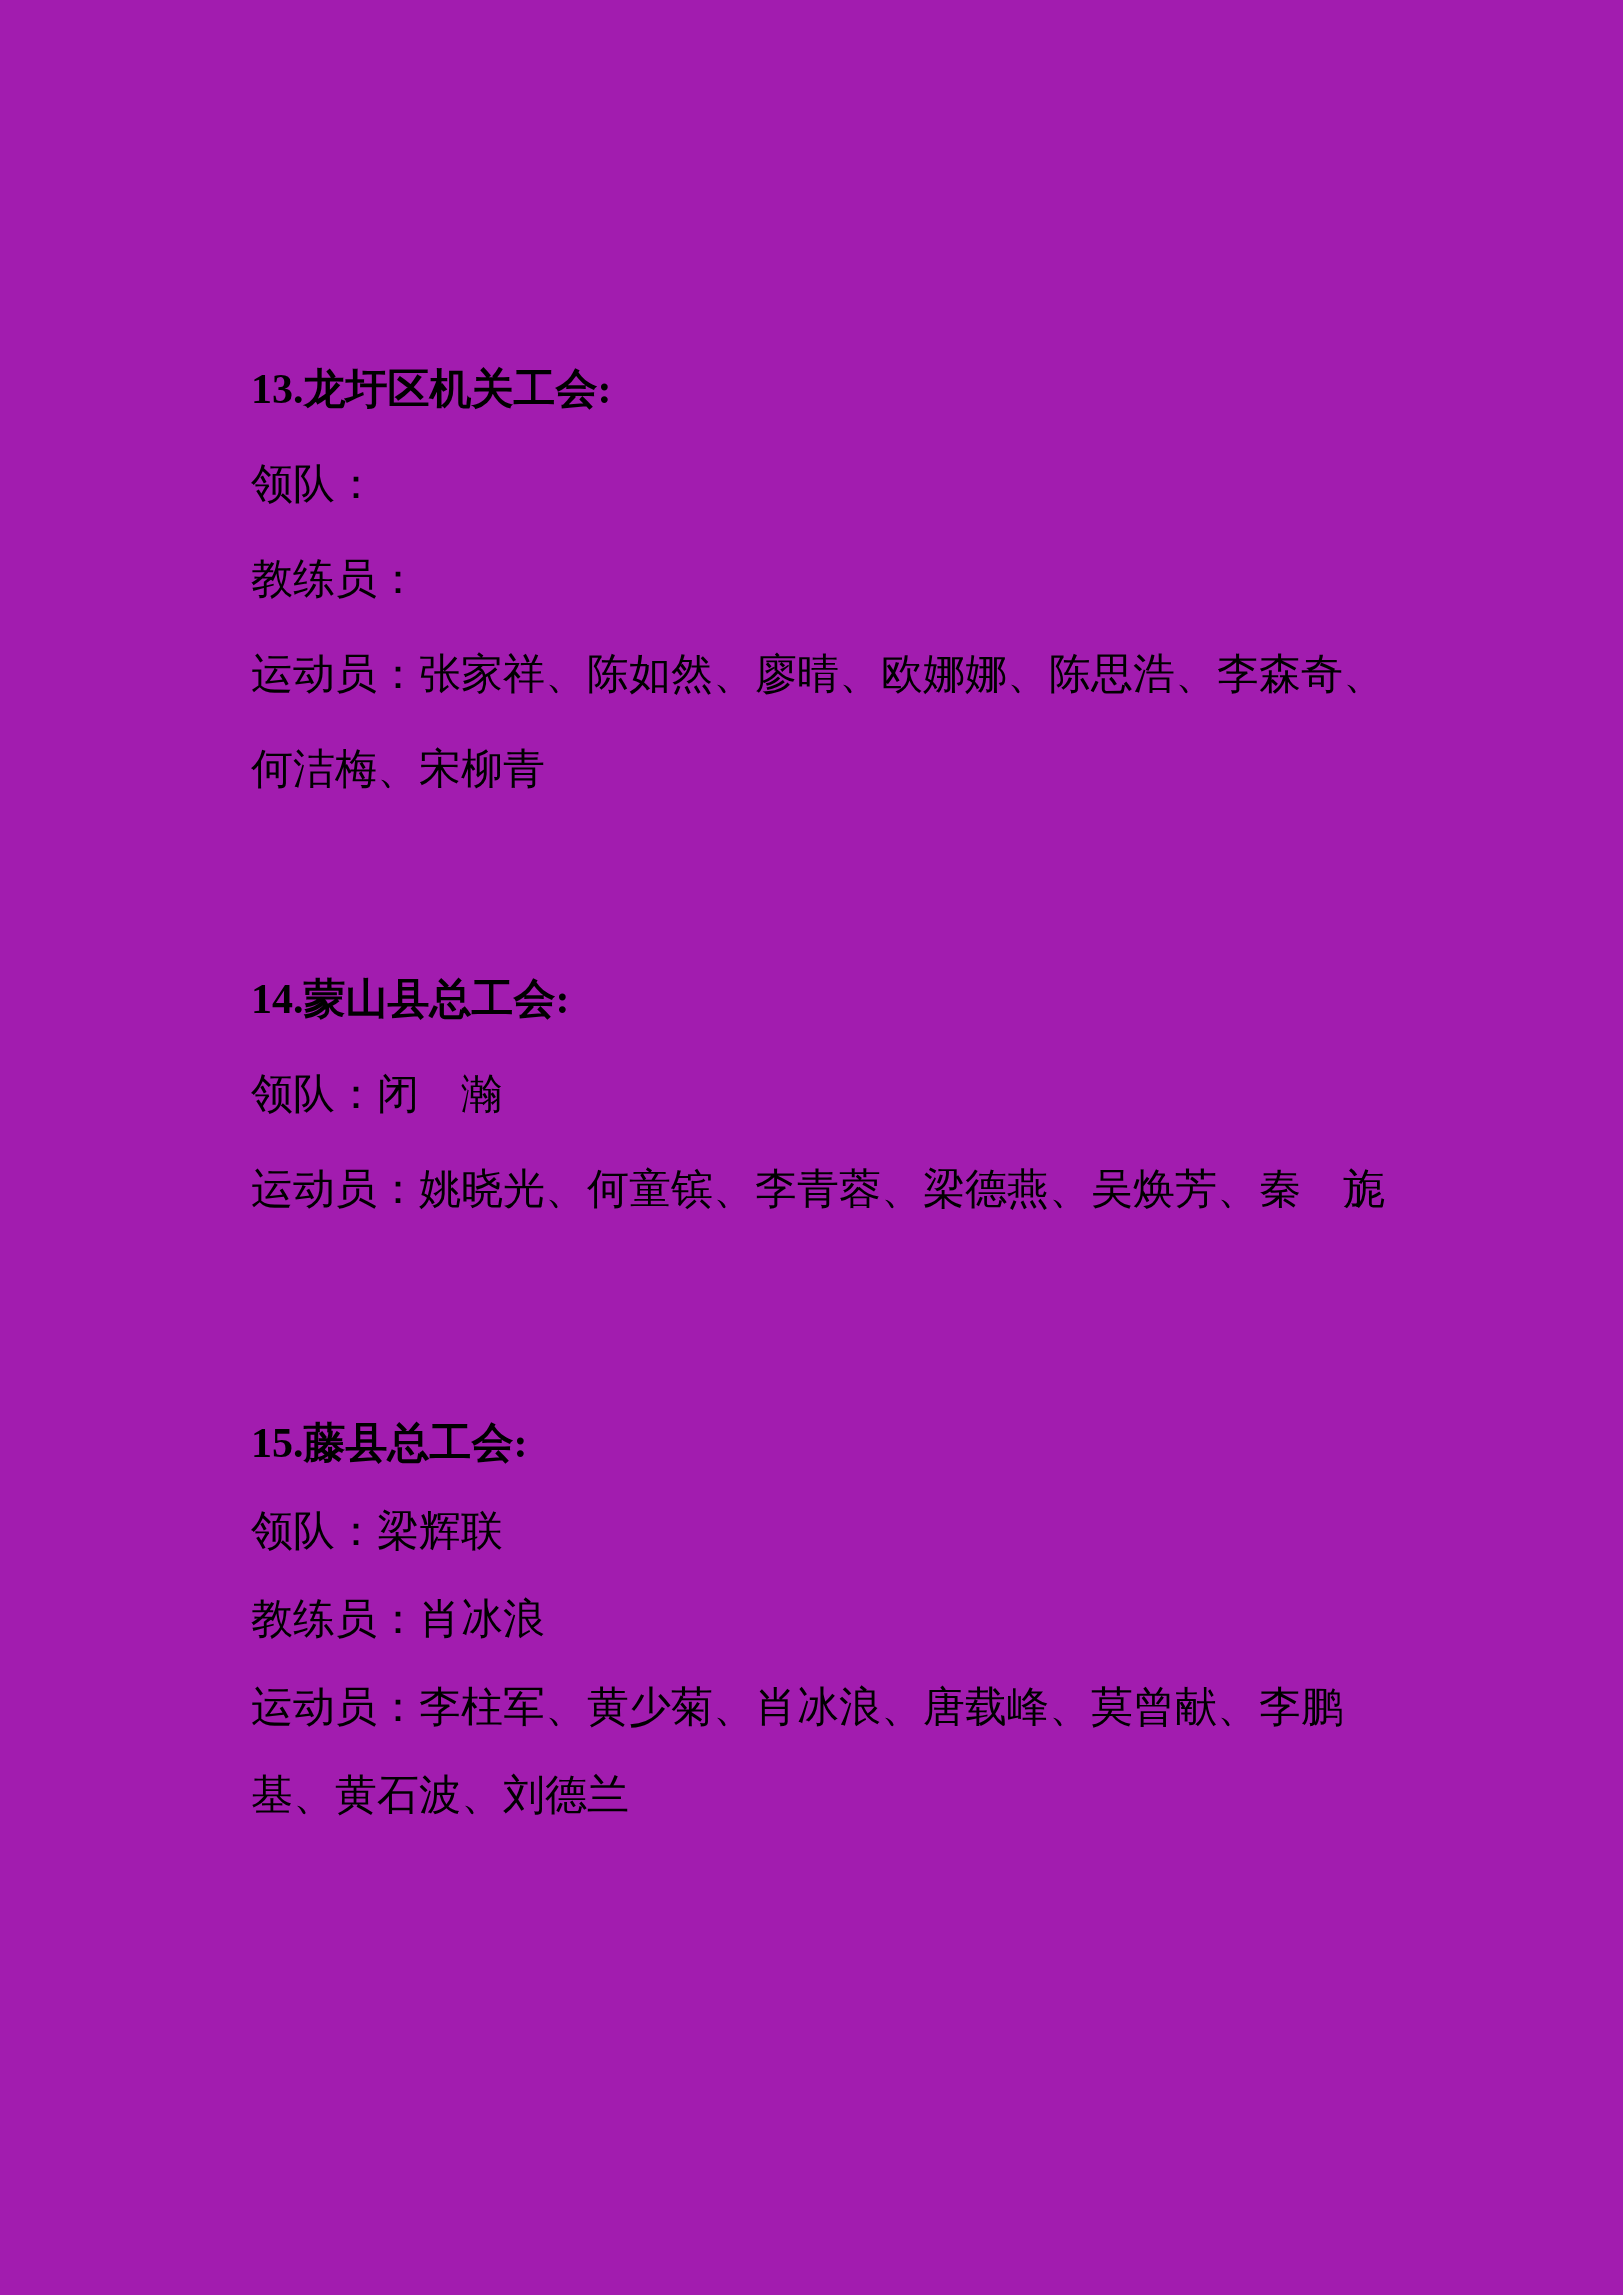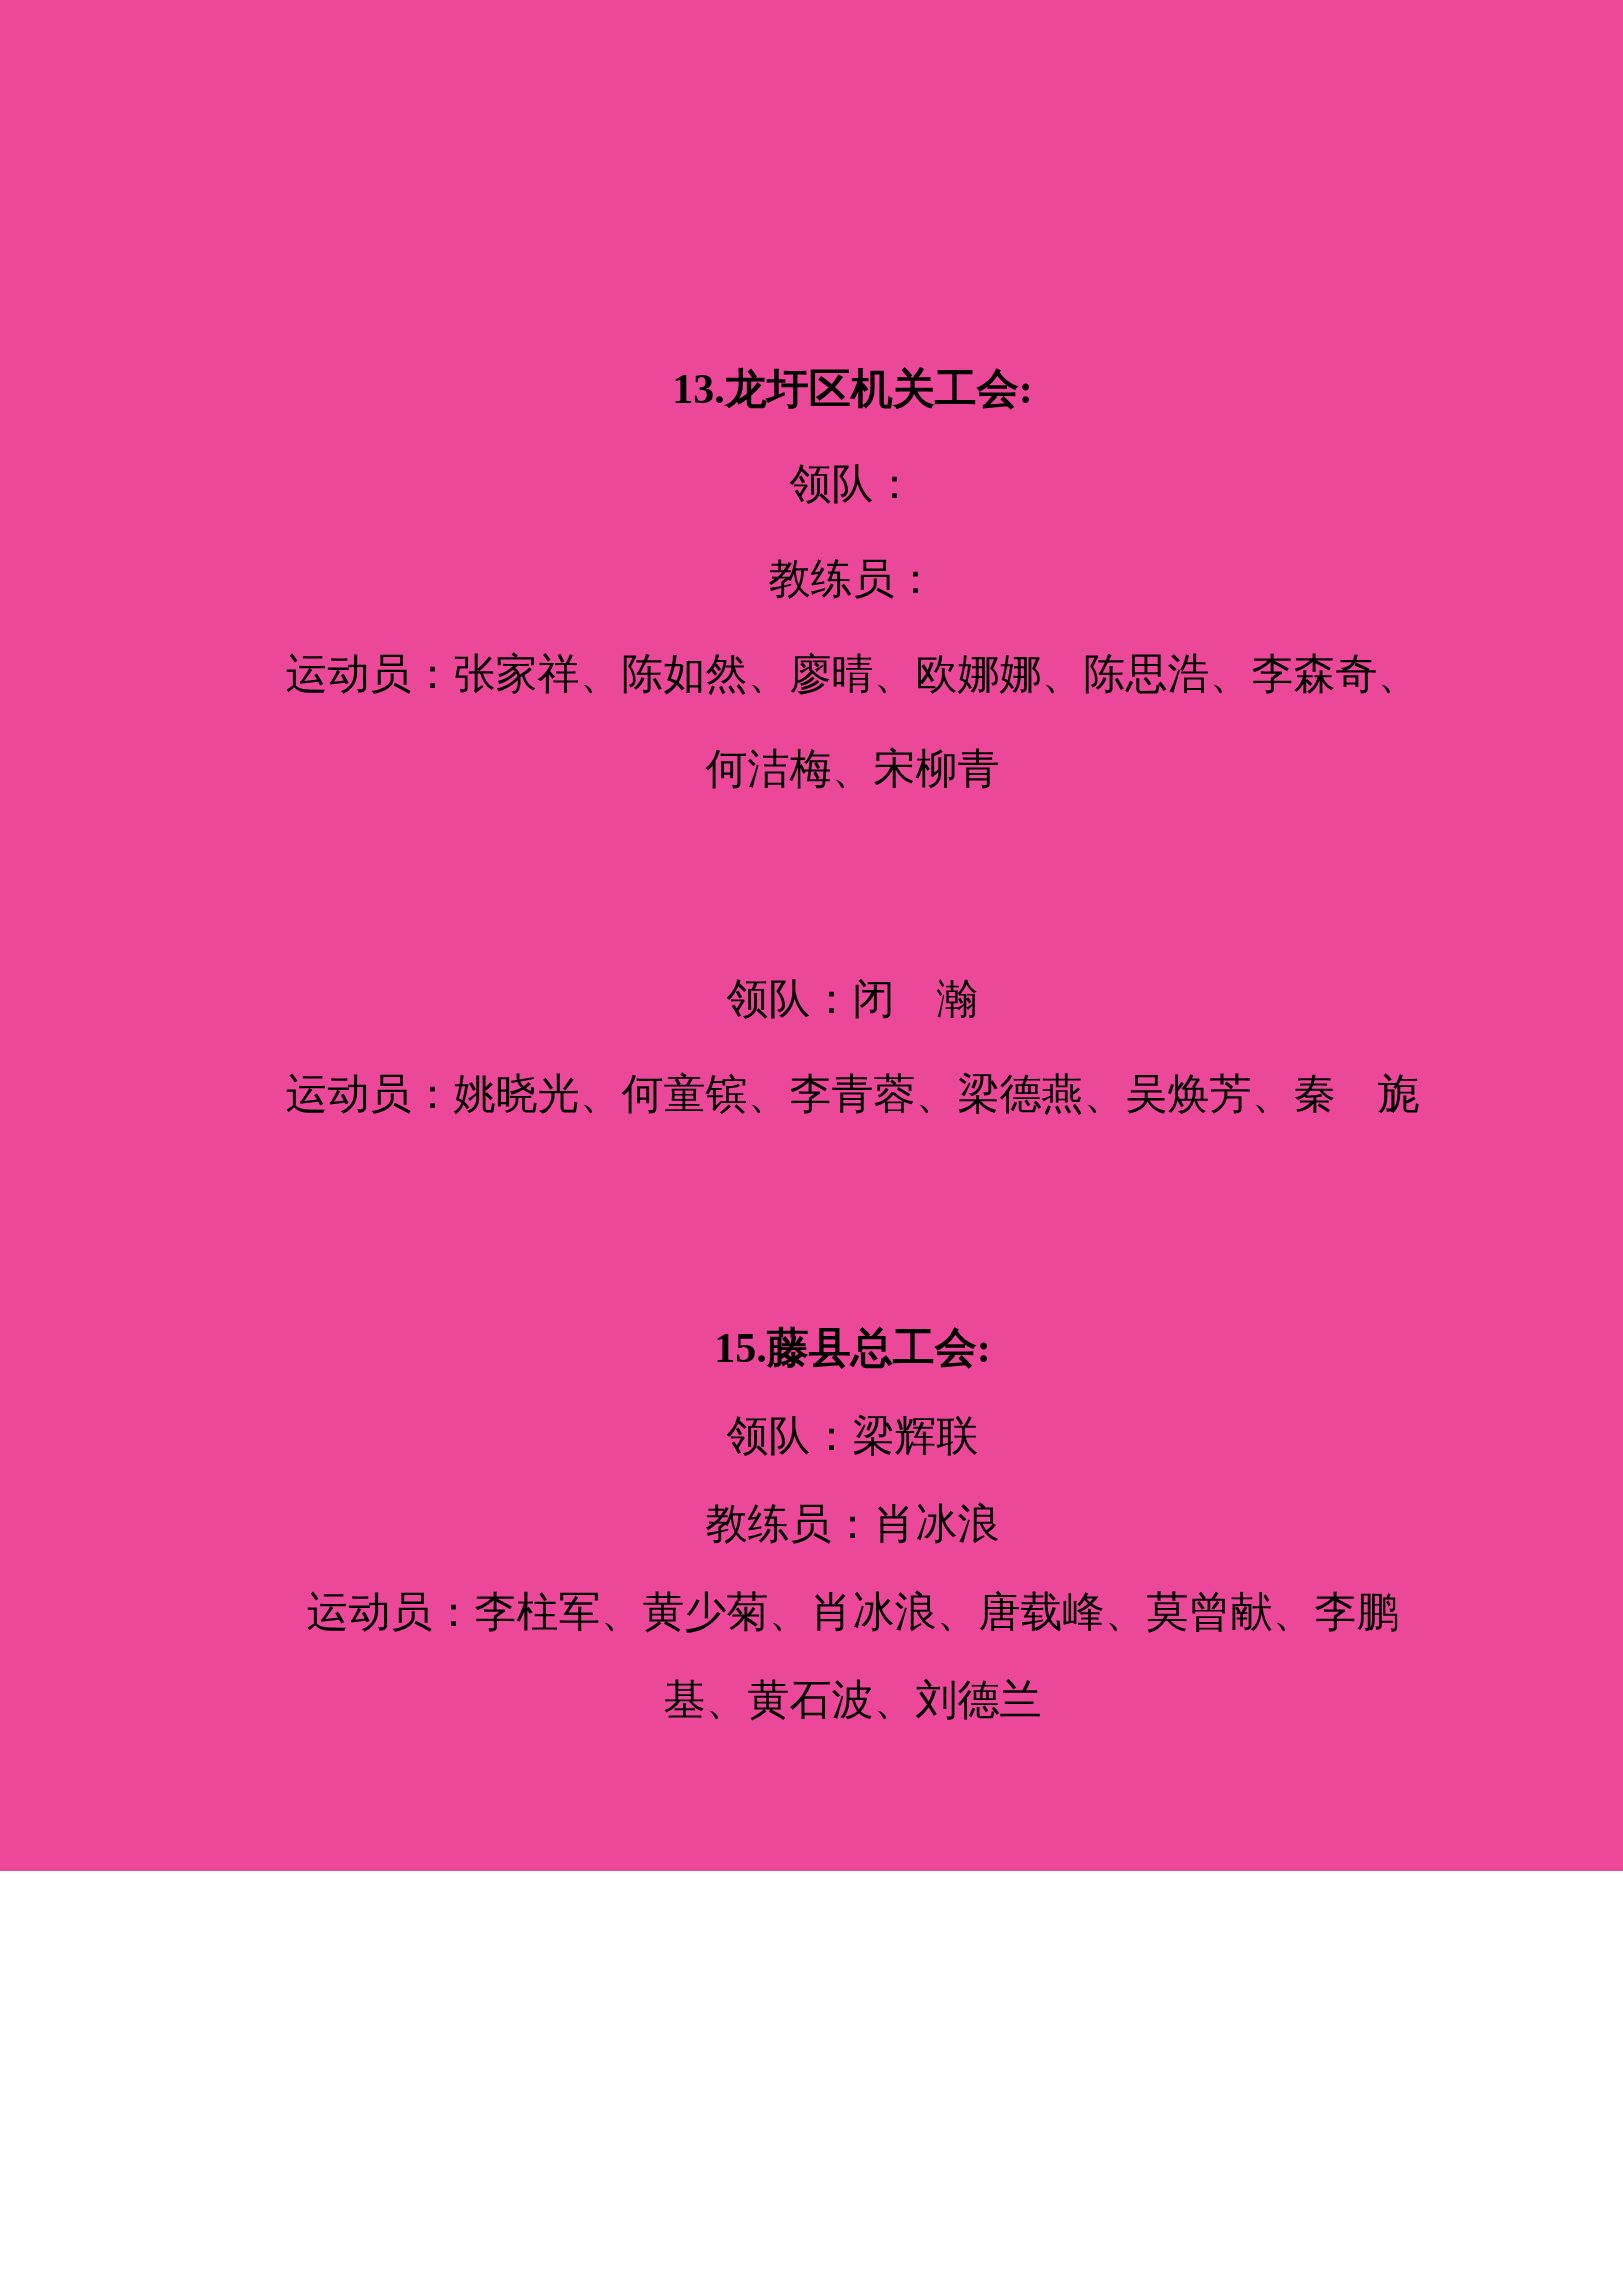--- a/index.html
+++ b/index.html
@@ -3,26 +3,25 @@
 <meta charset="utf-8">
 <style>
   html, body {
     margin: 0;
     padding: 0;
     background: #ffffff;
   }
   .page {
     position: relative;
     width: 1623px;
-    height: 1871px;
-    background: #ec4899;
+    height: 2295px;
+    background: #a21caf;
     color: #000000;
     font-family: "Liberation Serif", "DejaVu Serif", serif;
     overflow: hidden;
-    text-align: center;
   }
   .content {
     box-sizing: border-box;
     padding: 342px 169px 0 251px;
   }
   .content p {
     margin: 0;
     font-size: 42px;
     line-height: 95px;
     white-space: pre;
@@ -50,20 +49,21 @@
 
     <section class="team team-13">
       <p class="heading">13.龙圩区机关工会:</p>
       <p class="line">领队：</p>
       <p class="line">教练员：</p>
       <p class="line">运动员：张家祥、陈如然、廖晴、欧娜娜、陈思浩、李森奇、</p>
       <p class="line">何洁梅、宋柳青</p>
     </section>
 
     <section class="team team-14">
+      <p class="heading">14.蒙山县总工会:</p>
       <p class="line">领队：闭　瀚</p>
       <p class="line">运动员：姚晓光、何童镔、李青蓉、梁德燕、吴焕芳、秦　旎</p>
     </section>
 
     <section class="team team-15">
       <p class="heading">15.藤县总工会:</p>
       <p class="line">领队：梁辉联</p>
       <p class="line">教练员：肖冰浪</p>
       <p class="line">运动员：李柱军、黄少菊、肖冰浪、唐载峰、莫曾献、李鹏</p>
       <p class="line">基、黄石波、刘德兰</p>

